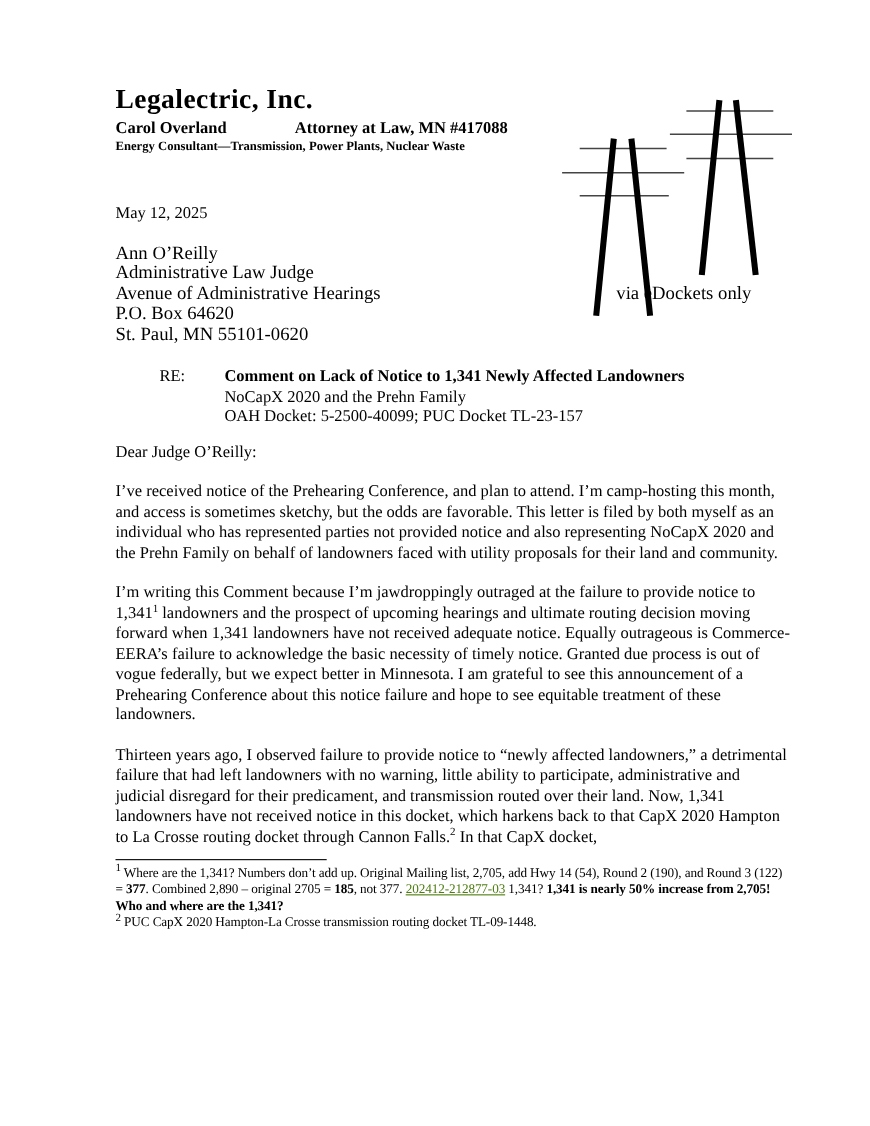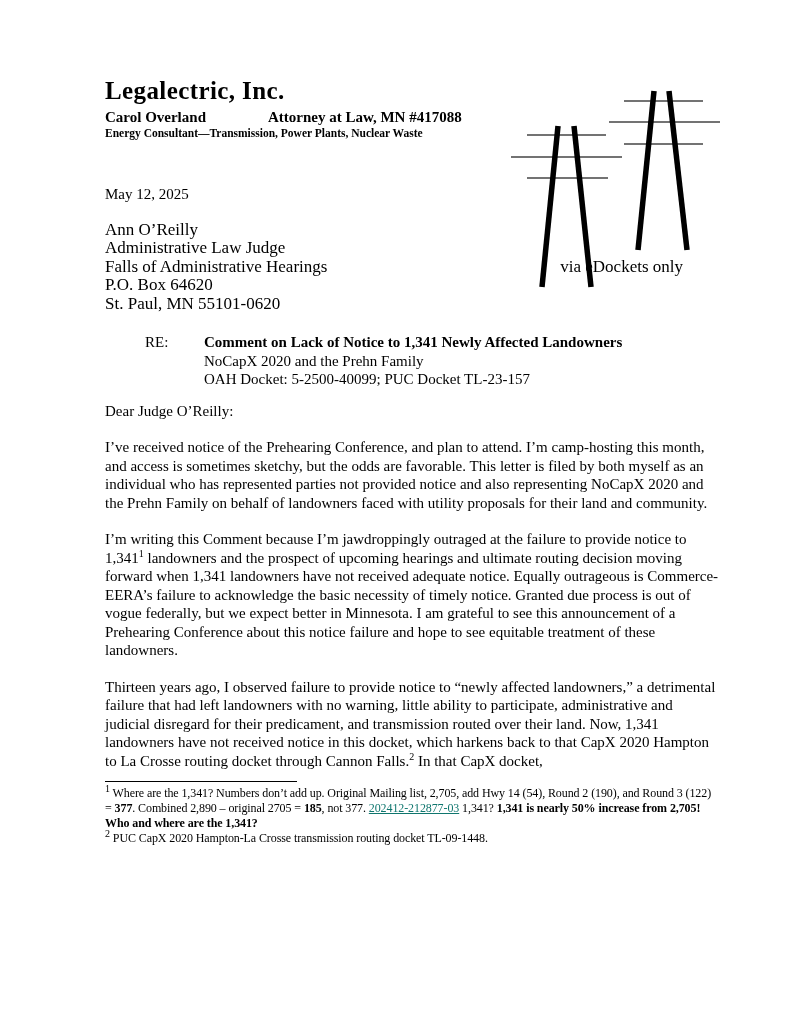--- a/index.html
+++ b/index.html
@@ -28,21 +28,21 @@
   .recipient { font-size:17px; line-height:18.5px; margin-top:17px; }
   .recipient-row { display:flex; justify-content:space-between; }
   .delivery-note { margin-right:36px; }
   .re-block { display:flex; font-size:15px; line-height:18.5px; margin-top:20px; }
   .re-label { margin-left:40px; width:59px; flex:none; }
   .re-subject { font-weight:bold; }
   .salutation { font-size:15px; line-height:18.5px; margin-top:13px; }
   p.body-para { font-size:15px; line-height:18.5px; margin:18px 0 0 0; }
   sup { font-size:10px; line-height:0; vertical-align:super; }
   .b { font-weight:bold; }
-  .doc-link { color:#0f766e; text-decoration:underline; cursor:pointer; }
+  .doc-link { color:#4d7c0f; text-decoration:underline; cursor:pointer; }
   .footnote-sep { width:192px; border:none; border-top:1px solid #000; margin:11px 0 4px 0; }
   .footnotes { font-size:12px; line-height:14.9px; letter-spacing:-0.1px; }
   .footnote { margin:0; }
 </style>
 </head>
 <body>
 
 <svg class="towers" viewBox="0 0 235 225" xmlns="http://www.w3.org/2000/svg" aria-hidden="true">
 
   <g>
@@ -72,21 +72,21 @@
     </div>
     <div class="tagline">Energy Consultant—Transmission, Power Plants, Nuclear Waste</div>
   </div>
 
   <div class="date">May 12, 2025</div>
 
   <div class="recipient">
     <div>Ann O’Reilly</div>
     <div>Administrative Law Judge</div>
     <div class="recipient-row">
-      <span>Falls of Administrative Hearings</span>
+      <span>Avenue of Administrative Hearings</span>
       <span class="delivery-note">via eDockets only</span>
     </div>
     <div>P.O. Box 64620</div>
     <div>St. Paul, MN  55101-0620</div>
   </div>
 
   <div class="re-block">
     <span class="re-label">RE:</span>
     <span class="re-content">
       <div class="re-subject">Comment on Lack of Notice to 1,341 Newly Affected Landowners</div>

